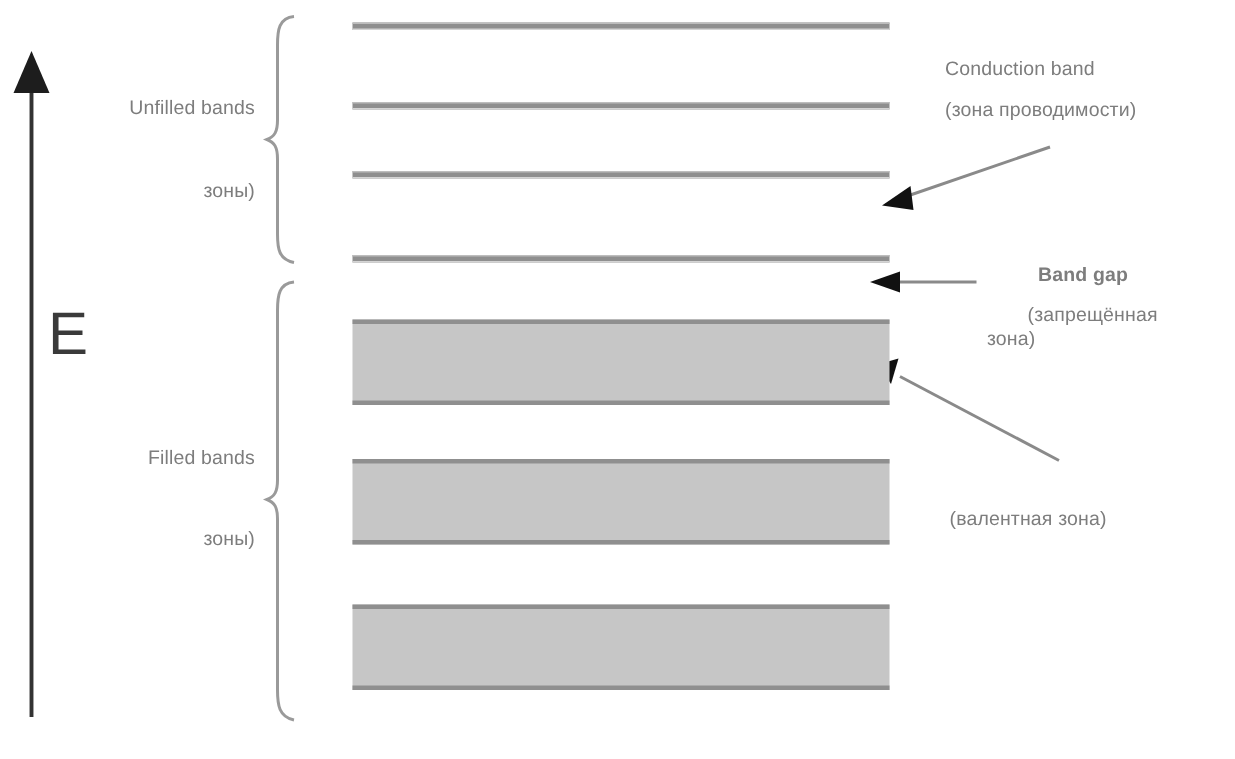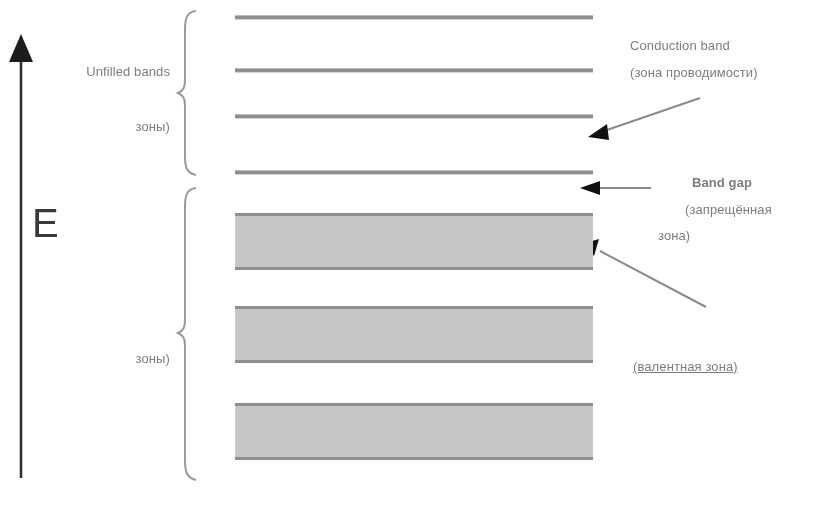--- a/index.html
+++ b/index.html
@@ -100,24 +100,25 @@
   <div class="band-line" style="left:235px; top:114px; width:358px;"></div>
   <div class="band-line" style="left:235px; top:170px; width:358px;"></div>
 
   <div class="band-rect" style="left:235px; top:213px; width:358px; height:57px;"></div>
   <div class="band-rect" style="left:235px; top:306px; width:358px; height:57px;"></div>
   <div class="band-rect" style="left:235px; top:403px; width:358px; height:57px;"></div>
 
   <div class="label label-left" style="top:58px;">Unfilled bands</div>
   <div class="label label-left" style="top:113px;">зоны)</div>
 
+  <div class="label label-left" style="top:291px;">Filled bands</div>
   <div class="label label-left" style="top:345px;">зоны)</div>
 
   <div class="label label-right" style="left:630px; top:32px;">Conduction band</div>
   <div class="label label-right" style="left:630px; top:59px;">(зона проводимости)</div>
 
   <div class="label label-right" style="left:692px; top:169px;font-weight:bold;">Band gap</div>
   <div class="label label-right" style="left:672px; top:196px;margin-left:13px;">(запрещённая</div>
-  <div class="label label-right" style="left:658px; top:222px;">зона)</div>
+  <div class="label label-right" style="left:658px; top:212px;">зона)</div>
 
-  <div class="label label-right" style="left:633px; top:353px;text-decoration:underline;">(валентная зона)</div>
+  <div class="label label-right" style="left:633px; top:332px;">(валентная зона)</div>
 
 </div>
 
 </body></html>

